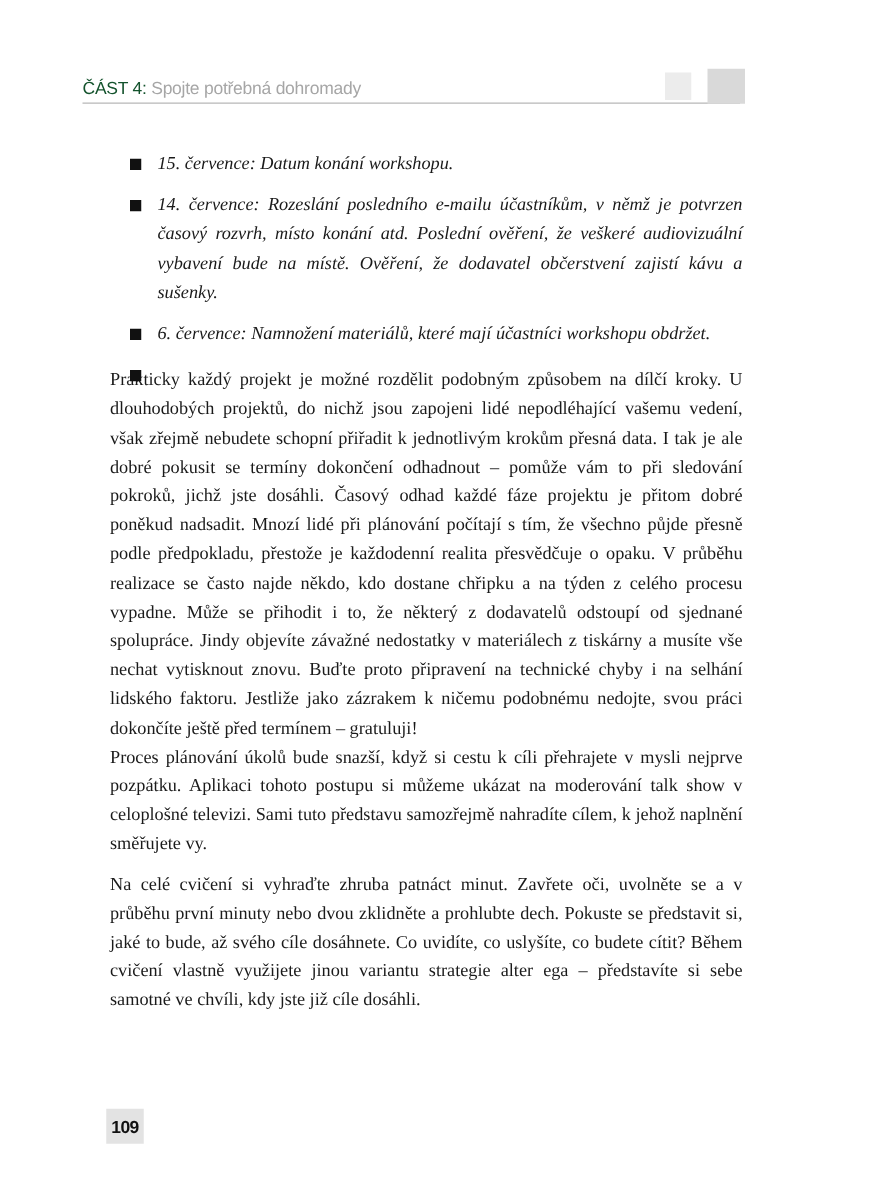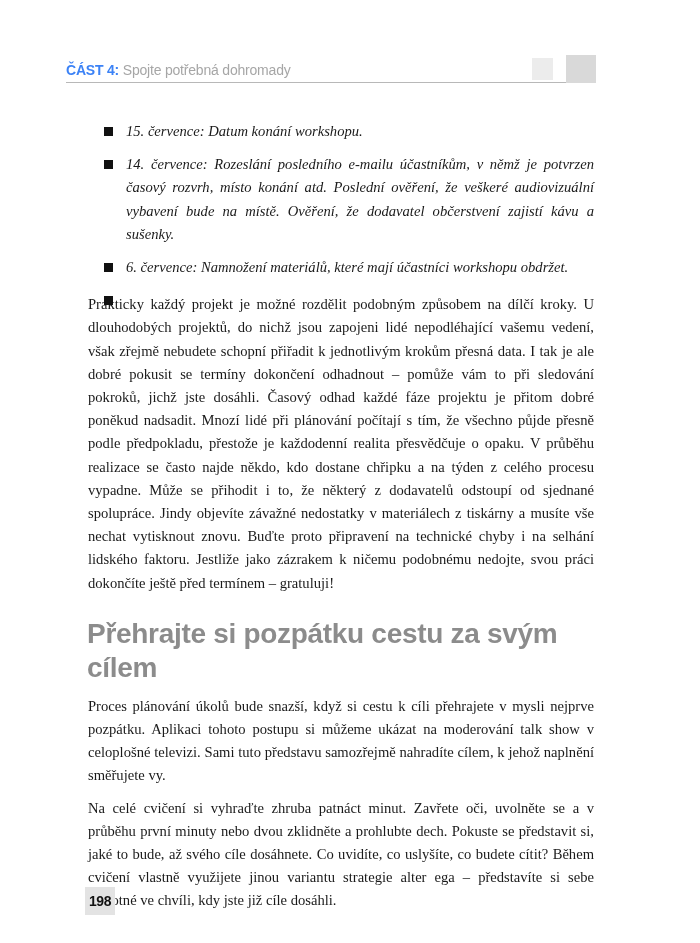--- a/index.html
+++ b/index.html
@@ -3,21 +3,21 @@
 <meta charset="utf-8">
 <style>
   html, body { margin: 0; padding: 0; background: #ffffff; }
   body { width: 700px; height: 943px; position: relative; overflow: hidden; }
   .page { position: absolute; left: 0; top: 0; width: 700px; height: 943px; background: #fff; }
 
   .running-head { position: absolute; left: 66px; top: 60px; width: 526px; height: 22px;
     border-bottom: 1px solid #b8b8b8; }
   .running-head .rh-text { position: absolute; left: 0; top: 2px; font-family: "Liberation Sans", sans-serif;
     font-size: 14px; color: #a6a6a6; white-space: nowrap; letter-spacing: -0.2px; }
-  .running-head .rh-part { font-weight: bold; color: #3b82f6; }
+  .running-head .rh-part { font-weight: normal; color: #14532d; }
   .sq-light { position: absolute; left: 532px; top: 58px; width: 21px; height: 22px; background: #ececec; }
   .sq-dark { position: absolute; left: 566px; top: 55px; width: 30px; height: 28px; background: #d9d9d9; }
 
   .content { position: absolute; left: 88px; top: 120px; width: 506px;
     font-family: "Liberation Serif", serif; font-size: 14.6px; line-height: 23.2px; color: #1a1a1a; }
   .content p { margin: 0; text-align: justify; }
   .intro { margin-bottom: 9px !important; }
 
   ul.tasks { list-style: none; margin: 0 0 14px 0; padding: 0; }
   ul.tasks li { position: relative; padding-left: 38px; margin-bottom: 10px; text-align: justify; font-style: italic; }
@@ -47,21 +47,20 @@
 
     <ul class="tasks">
       <li><span class="bullet"></span><span>15. července: Datum konání workshopu.</span></li>
       <li><span class="bullet"></span><span>14. července: Rozeslání posledního e-mailu účastníkům, v němž je potvrzen časový rozvrh, místo konání atd. Poslední ověření, že veškeré audiovizuální vybavení bude na místě. Ověření, že dodavatel občerstvení zajistí kávu a sušenky.</span></li>
       <li><span class="bullet"></span><span>6. července: Namnožení materiálů, které mají účastníci workshopu obdržet.</span></li>
       <li><span class="bullet"></span></li>
     </ul>
 
     <p class="para">Prakticky každý projekt je možné rozdělit podobným způsobem na dílčí kroky. U dlouhodobých projektů, do nichž jsou zapojeni lidé nepodléhající vašemu vedení, však zřejmě nebudete schopní přiřadit k jednotlivým krokům přesná data. I tak je ale dobré pokusit se termíny dokončení odhadnout – pomůže vám to při sledování pokroků, jichž jste dosáhli. Časový odhad každé fáze projektu je přitom dobré poněkud nadsadit. Mnozí lidé při plánování počítají s tím, že všechno půjde přesně podle předpokladu, přestože je každodenní realita přesvědčuje o opaku. V průběhu realizace se často najde někdo, kdo dostane chřipku a na týden z celého procesu vypadne. Může se přihodit i to, že některý z dodavatelů odstoupí od sjednané spolupráce. Jindy objevíte závažné nedostatky v materiálech z tiskárny a musíte vše nechat vytisknout znovu. Buďte proto připravení na technické chyby i na selhání lidského faktoru. Jestliže jako zázrakem k ničemu podobnému nedojte, svou práci dokončíte ještě před termínem – gratuluji!</p>
 
-    <h2 class="section-title">Přehrajte si pozpátku cestu za svým cílem</h2>
 
     <p class="para">Proces plánování úkolů bude snazší, když si cestu k cíli přehrajete v mysli nejprve pozpátku. Aplikaci tohoto postupu si můžeme ukázat na moderování talk show v celoplošné televizi. Sami tuto představu samozřejmě nahradíte cílem, k jehož naplnění směřujete vy.</p>
     <div class="gap"></div>
     <p class="para">Na celé cvičení si vyhraďte zhruba patnáct minut. Zavřete oči, uvolněte se a v průběhu první minuty nebo dvou zklidněte a prohlubte dech. Pokuste se představit si, jaké to bude, až svého cíle dosáhnete. Co uvidíte, co uslyšíte, co budete cítit? Během cvičení vlastně využijete jinou variantu strategie alter ega – představíte si sebe samotné ve chvíli, kdy jste již cíle dosáhli.</p>
   </div>
 
-  <div class="page-number">198</div>
+  <div class="page-number">109</div>
 </div>
 
 </body></html>

